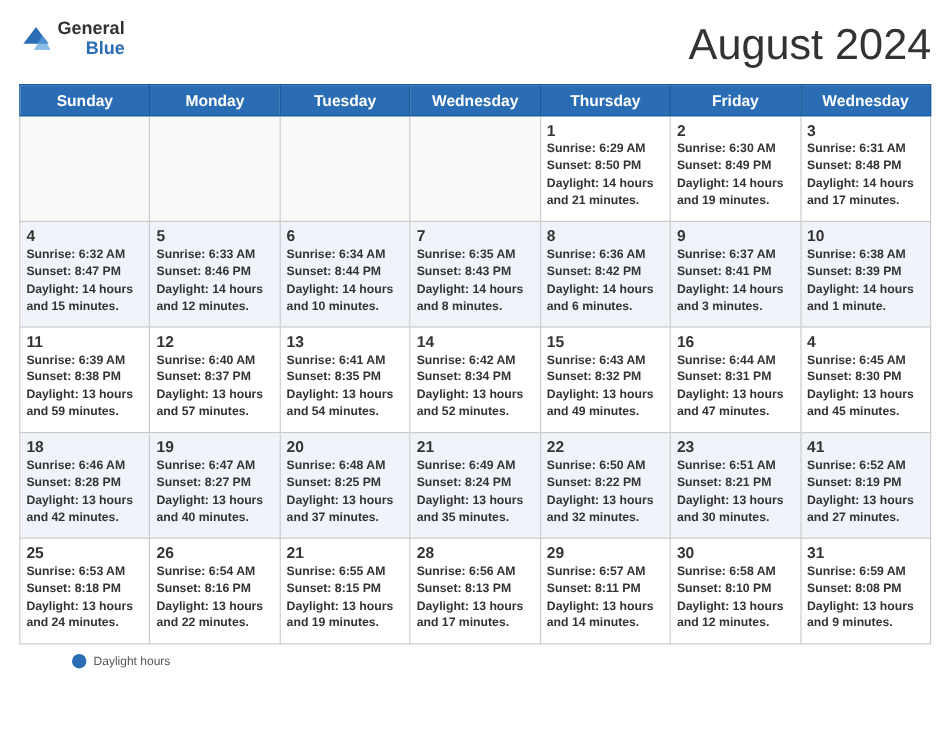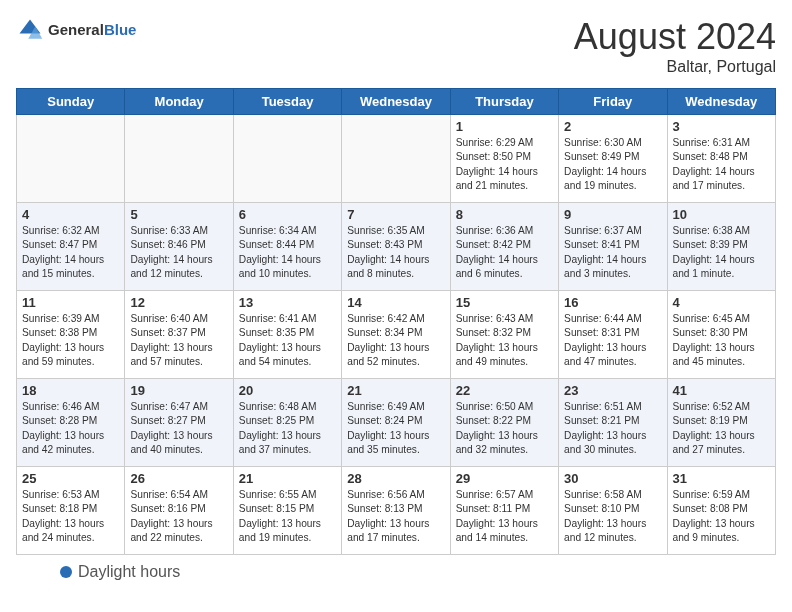--- a/index.html
+++ b/index.html
@@ -16,21 +16,21 @@
       align-items: flex-start;
       margin-bottom: 12px;
     }
     .logo {
       display: flex;
       align-items: center;
       gap: 4px;
     }
     .logo-text {
       display: flex;
-      flex-direction: row;
+      flex-direction: column;
       line-height: 1.1;
     }
     .logo-general { font-size: 15px; font-weight: bold; color: #333; }
     .logo-blue { font-size: 15px; font-weight: bold; color: #2a6db5; text-align: right; }
     .logo-icon {
       width: 28px;
       height: 28px;
     }
     .title-block { text-align: right; }
     .month-year { font-size: 36px; color: #333; font-weight: normal; }
@@ -56,25 +56,25 @@
       background: #fff;
     }
     .calendar td.empty { background: #f9f9f9; }
     .calendar td.alt-row { background: #f0f4fa; }
     .day-num {
       font-size: 13px;
       font-weight: bold;
       margin-bottom: 2px;
       display: block;
     }
-    .day-info { line-height: 1.4; font-size: 10.2px; }
+    .day-info { line-height: 1.4; font-size: 10.2px; font-weight: bold; }
 
     .footer {
       margin-top: 8px;
-      font-size: 16px;
+      font-size: 10px;
       color: #555;
       display: flex;
       align-items: center;
       gap: 6px;
       padding-left: 44px;
     }
     .footer-dot {
       display: inline-block;
       width: 12px; height: 12px;
       background: #2a6db5;
@@ -90,21 +90,20 @@
       <polygon points="16,4 28,20 4,20" fill="#2a6db5"></polygon>
       <polygon points="22,12 30,26 14,26" fill="#5ba3e0" opacity="0.7"></polygon>
     </svg>
     <div class="logo-text">
       <span class="logo-general">General</span>
       <span class="logo-blue">Blue</span>
     </div>
   </div>
   <div class="title-block">
     <div class="month-year">August 2024</div>
-    <div class="location">Baltar, Portugal</div>
   </div>
 </div>
 
 <table class="calendar">
   <thead>
     <tr>
     <th>Sunday</th>
         <th>Monday</th>
         <th>Tuesday</th>
         <th>Wednesday</th>

